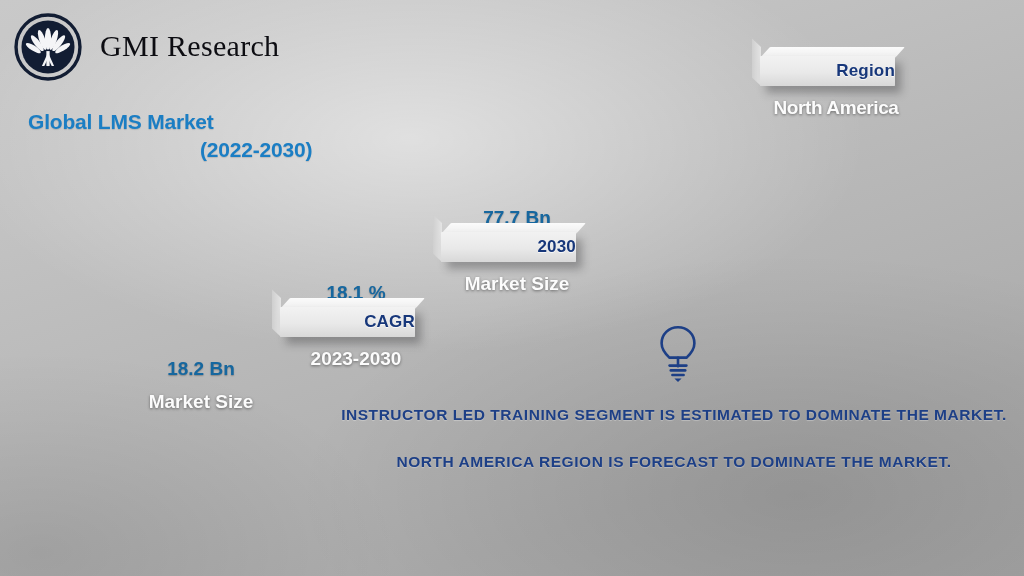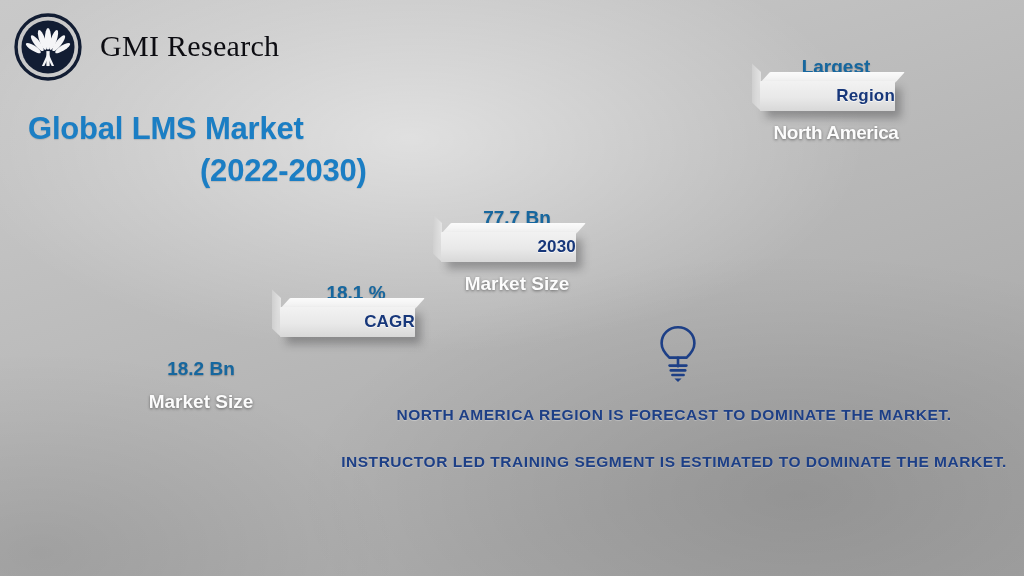--- a/index.html
+++ b/index.html
@@ -51,21 +51,21 @@
     line-height: 1;
     padding-bottom: 3px;
   }
 
   
   #title-block {
     position: absolute;
     left: 28px;
     top: 108px;
     color: #1b7ec4;
-    font-size: 31px;
+    font-size: 21px;
     font-weight: bold;
     line-height: 1.34;
     letter-spacing: -0.2px;
     text-shadow: 0 1px 1px rgba(0,0,0,0.12);
   }
   #title-line-2 {
     padding-left: 172px;
   }
 
   
@@ -230,37 +230,37 @@
 
   <div class="step" id="step-2">
     <div class="step-top-label">18.1 %</div>
     <div class="slab">
       <div class="slab-side"></div>
       <div class="slab-top"></div>
       <div class="slab-face">
         <span class="slab-label">CAGR</span>
       </div>
     </div>
+    <div class="step-sub">2023-2030</div>
   </div>
 
   <div class="step" id="step-3">
     <div class="step-top-label">77.7 Bn</div>
     <div class="slab">
       <div class="slab-side"></div>
       <div class="slab-top"></div>
       <div class="slab-face">
         <span class="slab-label">2030</span>
       </div>
     </div>
     <div class="step-sub">Market Size</div>
   </div>
 
 
   <div class="step" id="step-5">
-    <div class="step-top-label">Largest</div>
     <div class="slab">
       <div class="slab-side"></div>
       <div class="slab-top"></div>
       <div class="slab-face">
         <span class="slab-label">Region</span>
       </div>
     </div>
     <div class="step-sub tight">North America</div>
   </div>
 
@@ -270,17 +270,17 @@
         <g fill="none" stroke="#1d3f86" stroke-width="2.6" stroke-linecap="round">
           <path d="M22 3.2 C12.6 3.2 5.6 10.3 5.6 19.2 C5.6 25.6 9.4 29.8 13.4 33.6 L30.6 33.6 C34.6 29.8 38.4 25.6 38.4 19.2 C38.4 10.3 31.4 3.2 22 3.2 Z"></path>
           <path d="M22 33.8 L22 42.2"></path>
           <path d="M13.6 41.6 L30.4 41.6"></path>
           <path d="M14.8 46.4 L29.2 46.4"></path>
           <path d="M16.4 51.0 L27.6 51.0"></path>
         </g>
         <path d="M18.4 54.4 L25.6 54.4 L22 58 Z" fill="#1d3f86"></path>
       </svg>
     </div>
+    <div class="insight-line">INSTRUCTOR LED TRAINING SEGMENT IS ESTIMATED TO DOMINATE THE MARKET.</div>
     <div class="insight-line">NORTH AMERICA REGION IS FORECAST TO DOMINATE THE MARKET.</div>
-    <div class="insight-line">INSTRUCTOR LED TRAINING SEGMENT IS ESTIMATED TO DOMINATE THE MARKET.</div>
   </div>
 
 </div>
 
 </body></html>

